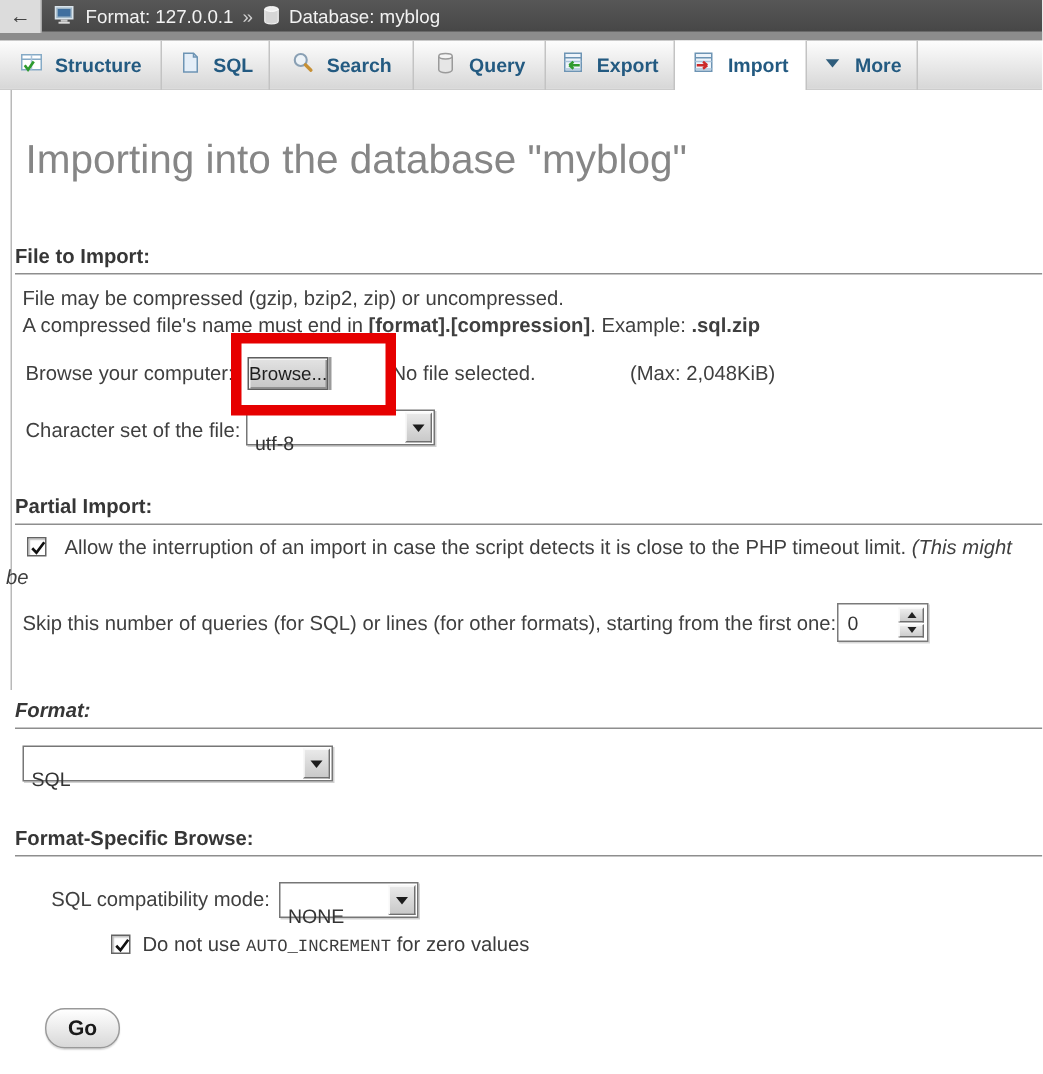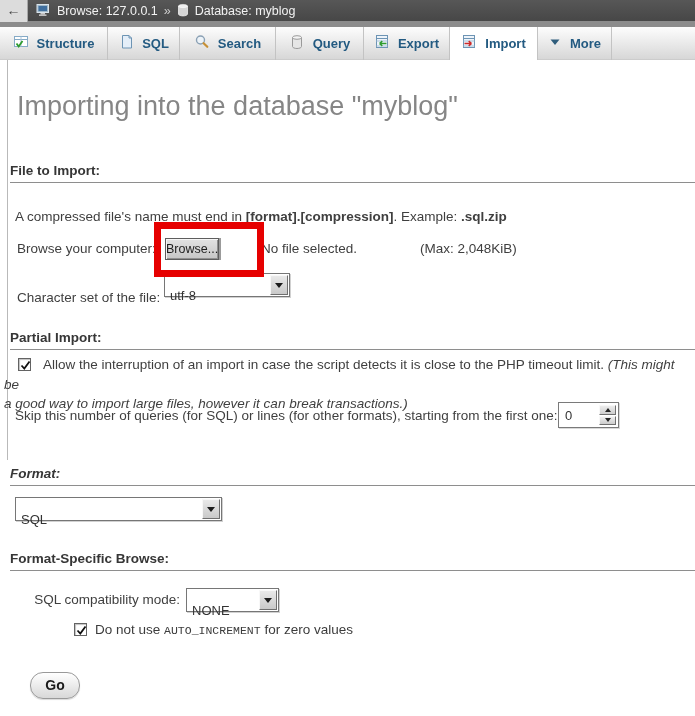--- a/index.html
+++ b/index.html
@@ -39,21 +39,21 @@
   .h-format { top:466px;font-style:italic; }
   .h-fso    { top:551px; }
 
   .txt { position:absolute; font-size:13.5px; color:#3f3f3f; }
   .p1 { left:15px; top:191px; }
   .p2 { left:15px; top:209px; }
 
   .lbl-browse { left:17px; top:241px; }
   .no-file    { left:261px; top:241px; }
   .max-note   { left:420px; top:241px; }
-  .lbl-charset{ left:17px; top:290px; }
+  .lbl-charset{ left:17px; top:279px; }
 
   
   .btn-browse { position:absolute; left:165px; top:238px; width:54px; height:22px;
                 background:linear-gradient(#e3e3e3,#c6c6c6); border:1px solid #5e5e5e;
                 box-shadow:inset 1px 1px 0 #f6f6f6, inset -1px -1px 0 #909090, 2px 0 0 #9b9b9b;
                 font-size:12.5px; color:#1d1d1d; text-align:center; line-height:20px; cursor:pointer; }
 
   
   .select { position:absolute; height:24px; background:#fff; border:1px solid #767676;
             box-shadow:1px 1px 0 rgba(0,0,0,.18); display:flex; align-items:center; cursor:pointer; }
@@ -118,21 +118,21 @@
     <div class="backbox">←</div>
     <div class="crumbs">
       <span>
         <svg width="15" height="14" viewBox="0 0 15 14">
           <rect x="1" y="1.5" width="11.5" height="8" fill="#9fb7c8" stroke="#d9e4ec"></rect>
           <rect x="2.5" y="3" width="8.5" height="5" fill="#3f6f9f"></rect>
           <rect x="4.5" y="10" width="4.5" height="1.5" fill="#c9c9c9"></rect>
           <rect x="3" y="11.5" width="7.5" height="1.3" fill="#dcdcdc"></rect>
         </svg>
       </span>
-      <span class="crumb-link">Browse: 127.0.0.1</span>
+      <span class="crumb-link">Format: 127.0.0.1</span>
       <span class="sep">»</span>
       <span>
         <svg width="12" height="14" viewBox="0 0 12 14">
           <path d="M1.5 3v8c0 1.1 2 1.9 4.5 1.9s4.5-.8 4.5-1.9V3" fill="#d6d6d6" stroke="#efefef" stroke-width="0.8"></path>
           <ellipse cx="6" cy="3" rx="4.5" ry="1.6" fill="#efefef" stroke="#ffffff" stroke-width="0.6"></ellipse>
         </svg>
       </span>
       <span class="crumb-link">Database: myblog</span>
     </div>
   </div>
@@ -208,20 +208,21 @@
       </span>
       <span>More</span>
     </div>
   </div>
 
   <div class="vline"></div>
 
   <div class="page-title" style="color: rgb(134, 134, 134);">Importing into the database "myblog"</div>
 
   <div class="sec-heading h-file">File to Import:</div>
+  <div class="txt p1">File may be compressed (gzip, bzip2, zip) or uncompressed.</div>
   <div class="txt p2"><span>A compressed file's name must end in </span><b>[format].[compression]</b><span>. Example: </span><b>.sql.zip</b></div>
 
   <div class="txt lbl-browse">Browse your computer:</div>
   <div class="btn-browse">Browse...</div>
   <div class="txt no-file">No file selected.</div>
   <div class="txt max-note">(Max: 2,048KiB)</div>
 
   <div class="txt lbl-charset">Character set of the file:</div>
   <div class="select sel-charset">
     <span class="select-value">utf-8</span>
@@ -229,21 +230,21 @@
         <span class="tri-dn"></span>
       </span>
   </div>
 
   <div class="highlight-rect" style="border-color: rgb(230, 0, 0);"></div>
 
   <div class="sec-heading h-partial">Partial Import:</div>
 
   <div class="allow-para"><span class="checkbox"><svg width="13" height="13" viewBox="0 0 13 13">
           <path d="M2.5 6.5l2.8 3L10.5 2.5" stroke="#111" stroke-width="1.8" fill="none"></path>
-        </svg></span><span>Allow the interruption of an import in case the script detects it is close to the PHP timeout limit. </span><span class="allow-note">(This might be</span><br><span class="allow-note">a good way to import large files, however it can break transactions.)</span></div>
+        </svg></span><span>Allow the interruption of an import in case the script detects it is close to the PHP timeout limit. </span><span class="allow-note">(This might be</span><br></div>
 
   <div class="txt skip-label">Skip this number of queries (for SQL) or lines (for other formats), starting from the first one:</div>
   <div class="spininput">
     <span class="spin-value">0</span>
     <span class="spin-buttons">
       <span class="spin-btn">
           <span class="tri-up-s"></span>
         </span>
       <span class="spin-btn">
           <span class="tri-dn-s"></span>

